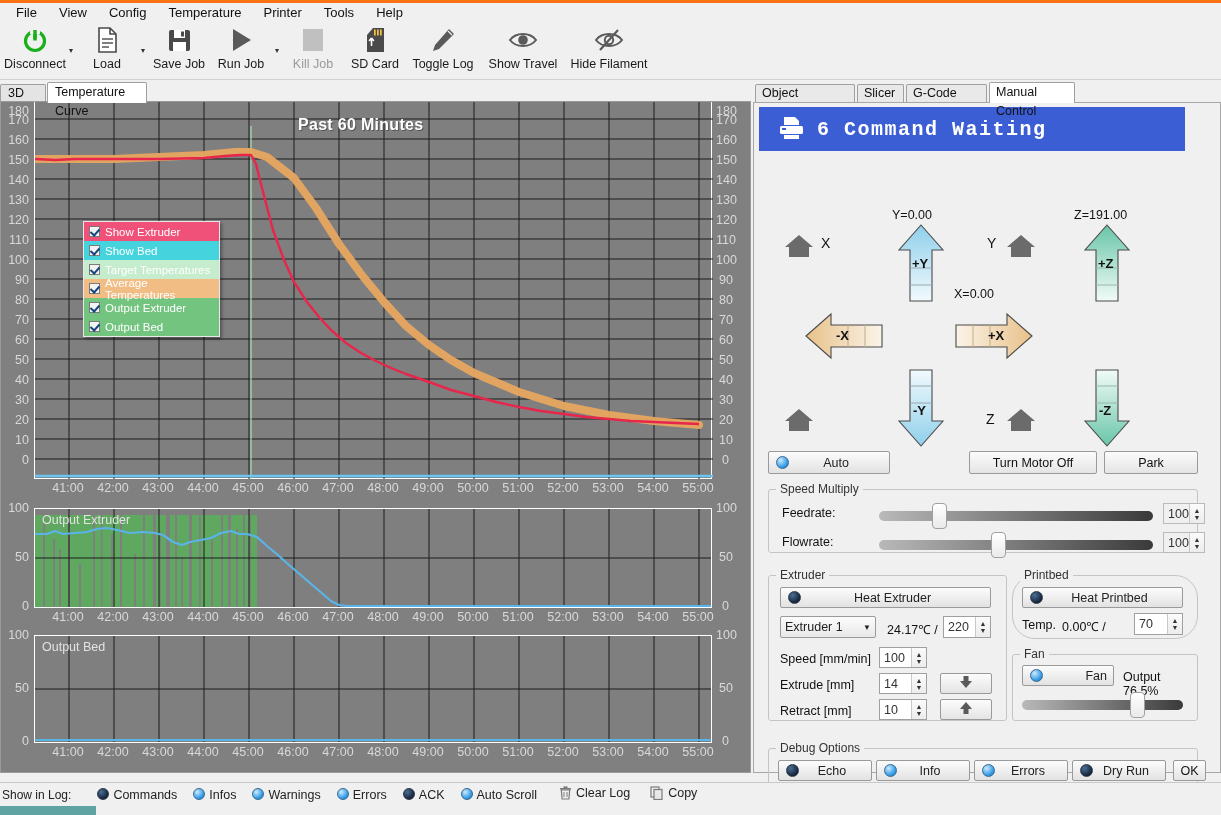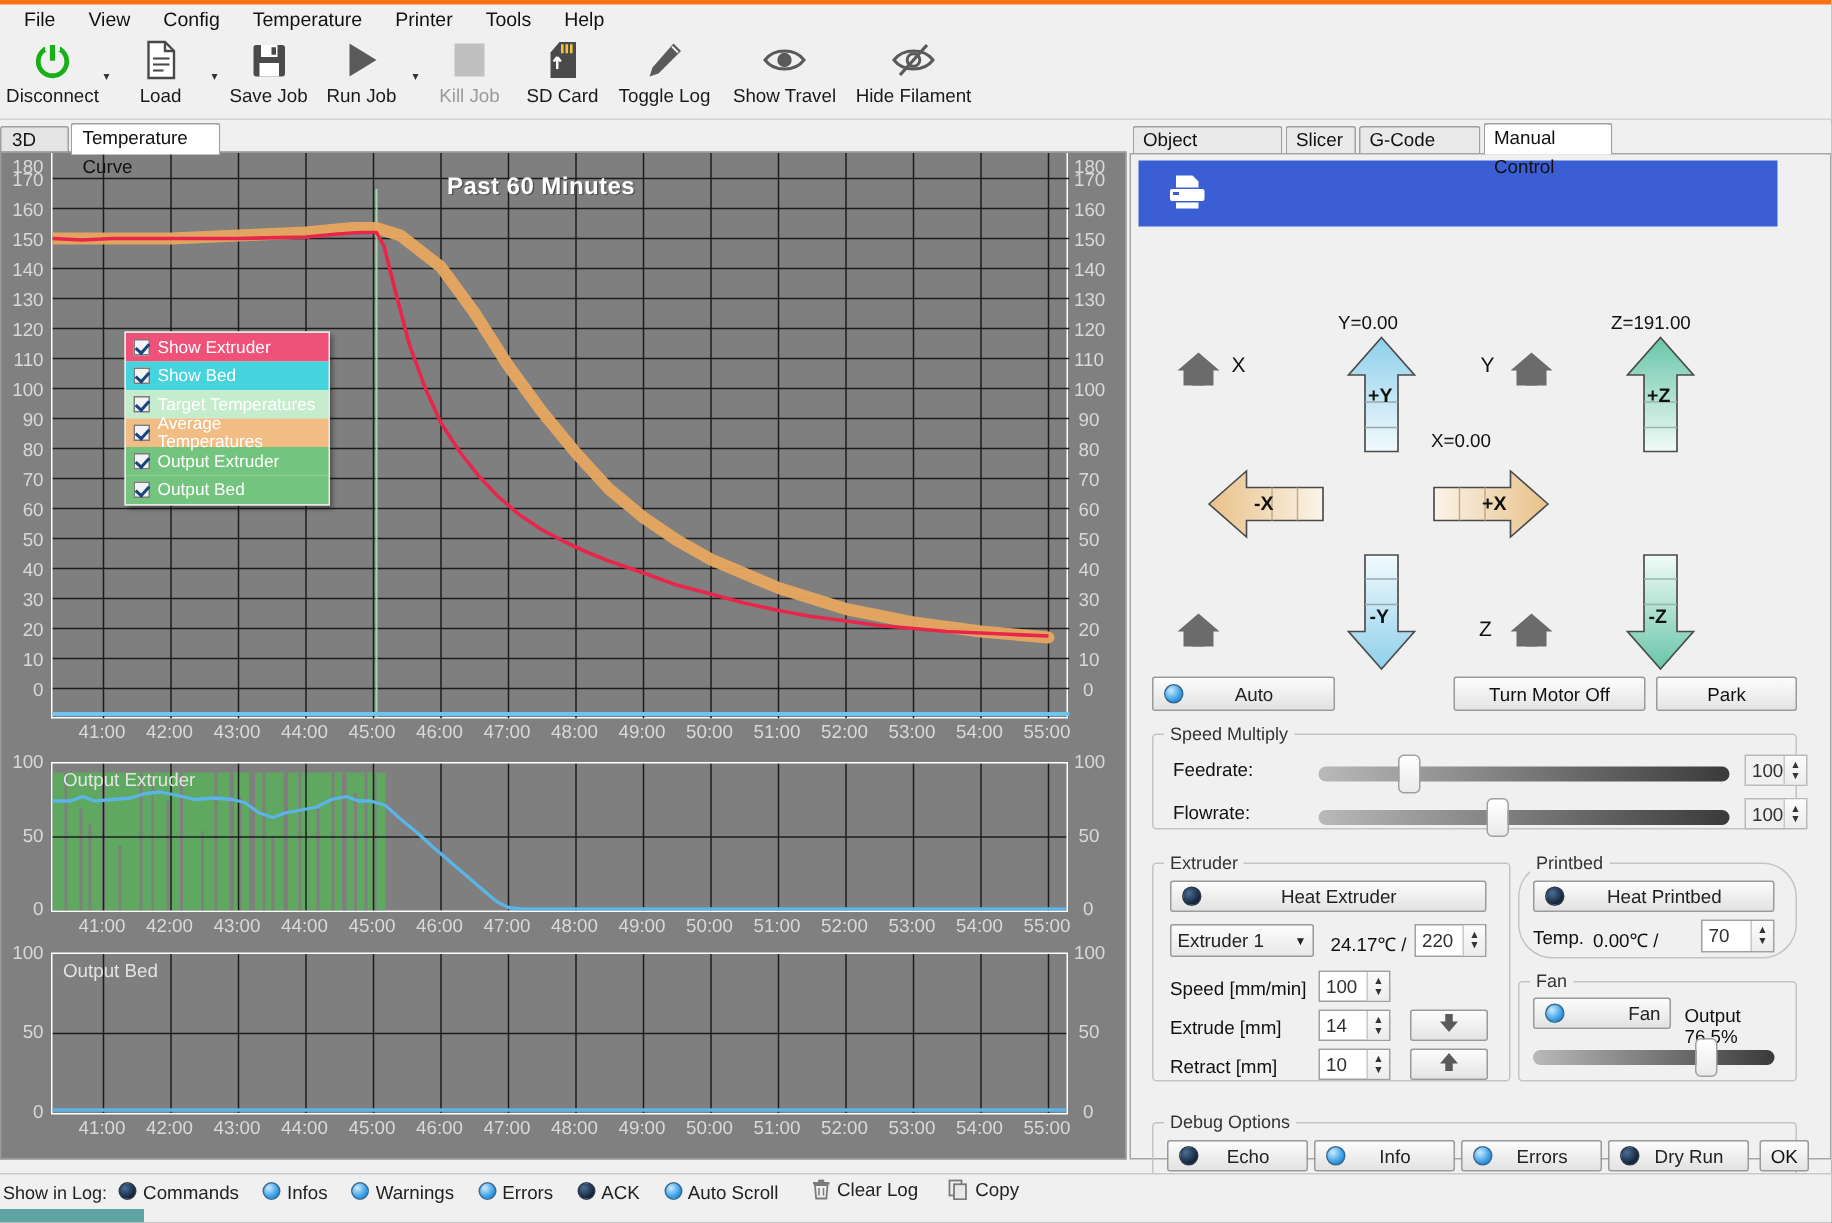--- a/index.html
+++ b/index.html
@@ -616,20 +616,21 @@
 
     <div id="cmdbar">
       <span>
         <svg width="28" height="26" viewBox="0 0 28 26">
           <path d="M7 2 h11 l4 4 v4 H7 Z" fill="#fff"></path>
           <rect x="3" y="11" width="23" height="8" rx="1.5" fill="#fff"></rect>
           <rect x="7" y="20" width="15" height="4" fill="#fff"></rect>
           <rect x="5" y="13" width="4" height="2" fill="#3b5ed4"></rect>
         </svg>
       </span>
+      <span class="txt">6 Command Waiting</span>
     </div>
 
 
     <span class="axval" style="left:138px;top:105px;">Y=0.00</span>
     <span class="axval" style="left:320px;top:105px;">Z=191.00</span>
     <span class="axval" style="left:200px;top:184px;">X=0.00</span>
 
     <div class="homeico" style="left:28px;top:128px;">
       <svg width="34" height="30" viewBox="0 0 34 30">
         <path d="M3 16 L17 4 L31 16 H27 V26 H7 V16 Z" fill="#6b6b6b"></path>
@@ -888,21 +889,21 @@
       <div class="ledbtn" style="left:303px;top:11px;width:94px;height:21px;">
         <span class="led off"></span>
         <span class="cl">Dry Run</span>
       </div>
       <div class="btn" style="position:absolute;left:404px;top:11px;width:33px;height:21px;">OK</div>
     </div>
   </div>
 </div>
 
 <div id="statusbar">
-  <span style="margin-left:2px;margin-right:8px;text-align:center;">Show in Log:</span>
+  <span style="margin-left:2px;margin-right:26px;text-align:center;">Show in Log:</span>
   <span class="sb" style="margin-right:16px;">
     <span class="led off" style="margin-left:0;width:12px;height:12px;"></span>
     <span>Commands</span>
   </span>
   <span class="sb" style="margin-right:16px;">
     <span class="led on" style="margin-left:0;width:12px;height:12px;"></span>
     <span>Infos</span>
   </span>
   <span class="sb" style="margin-right:16px;">
     <span class="led on" style="margin-left:0;width:12px;height:12px;"></span>

